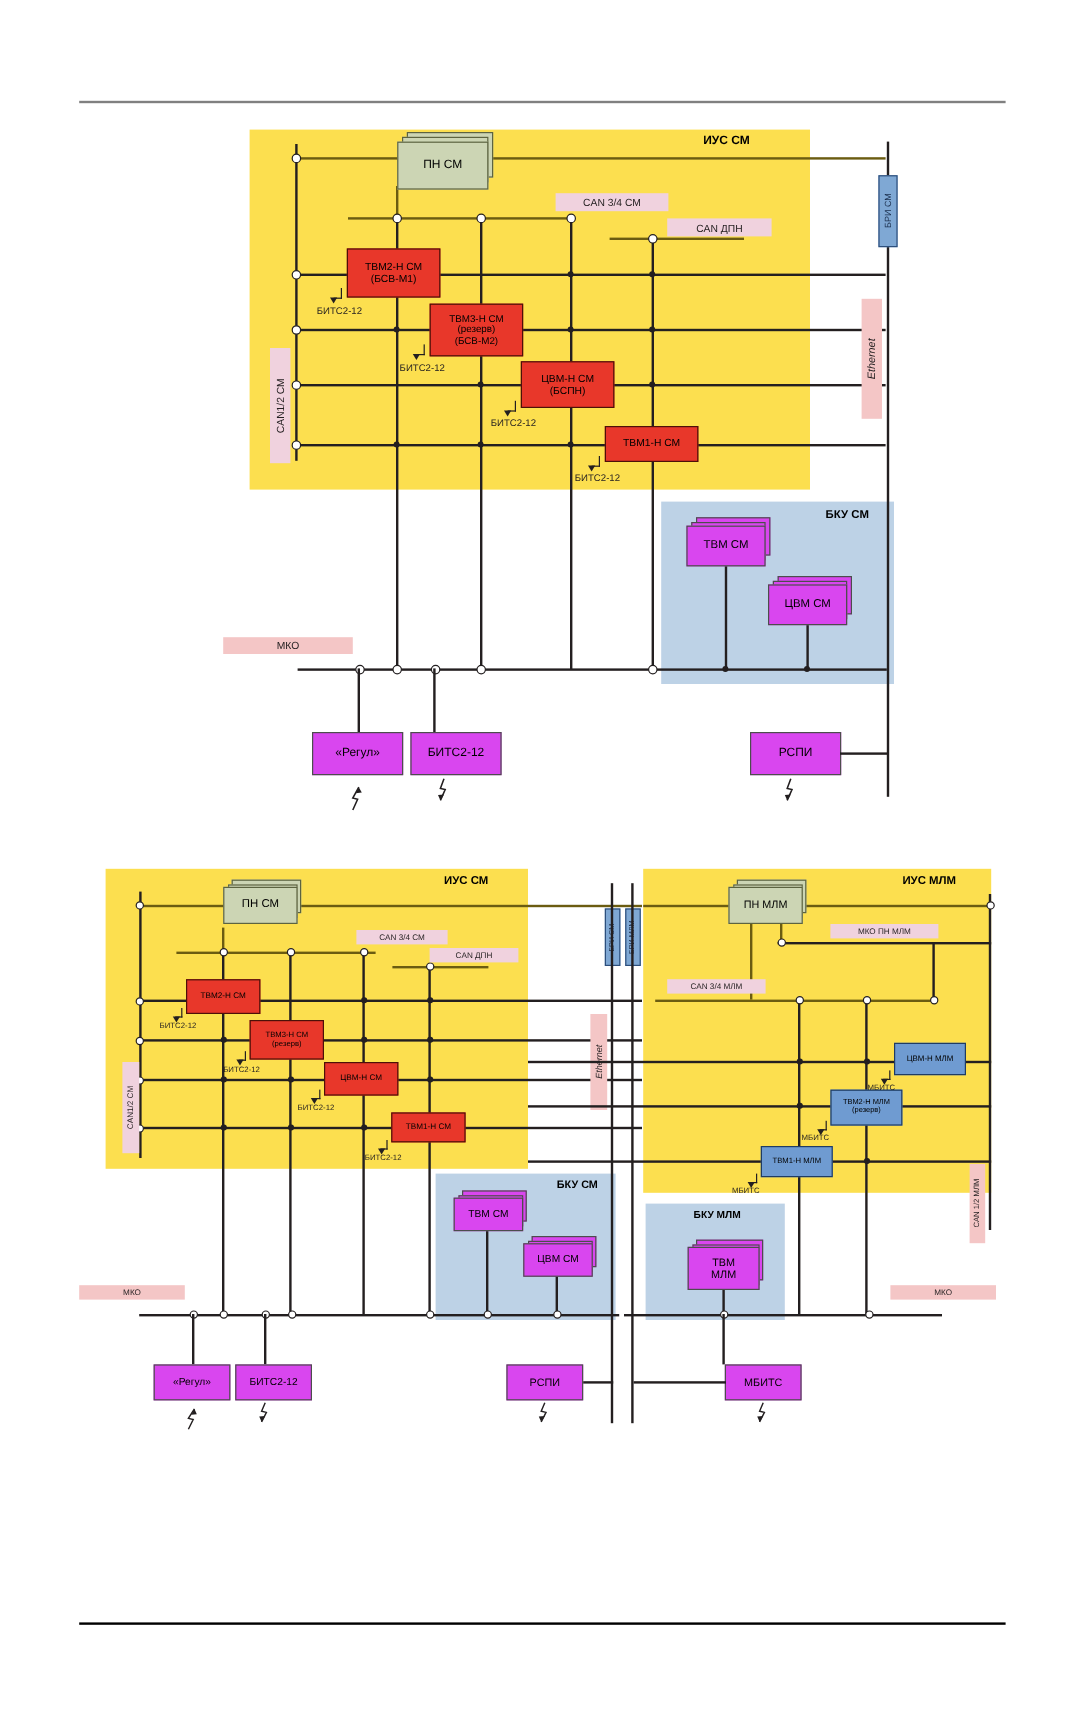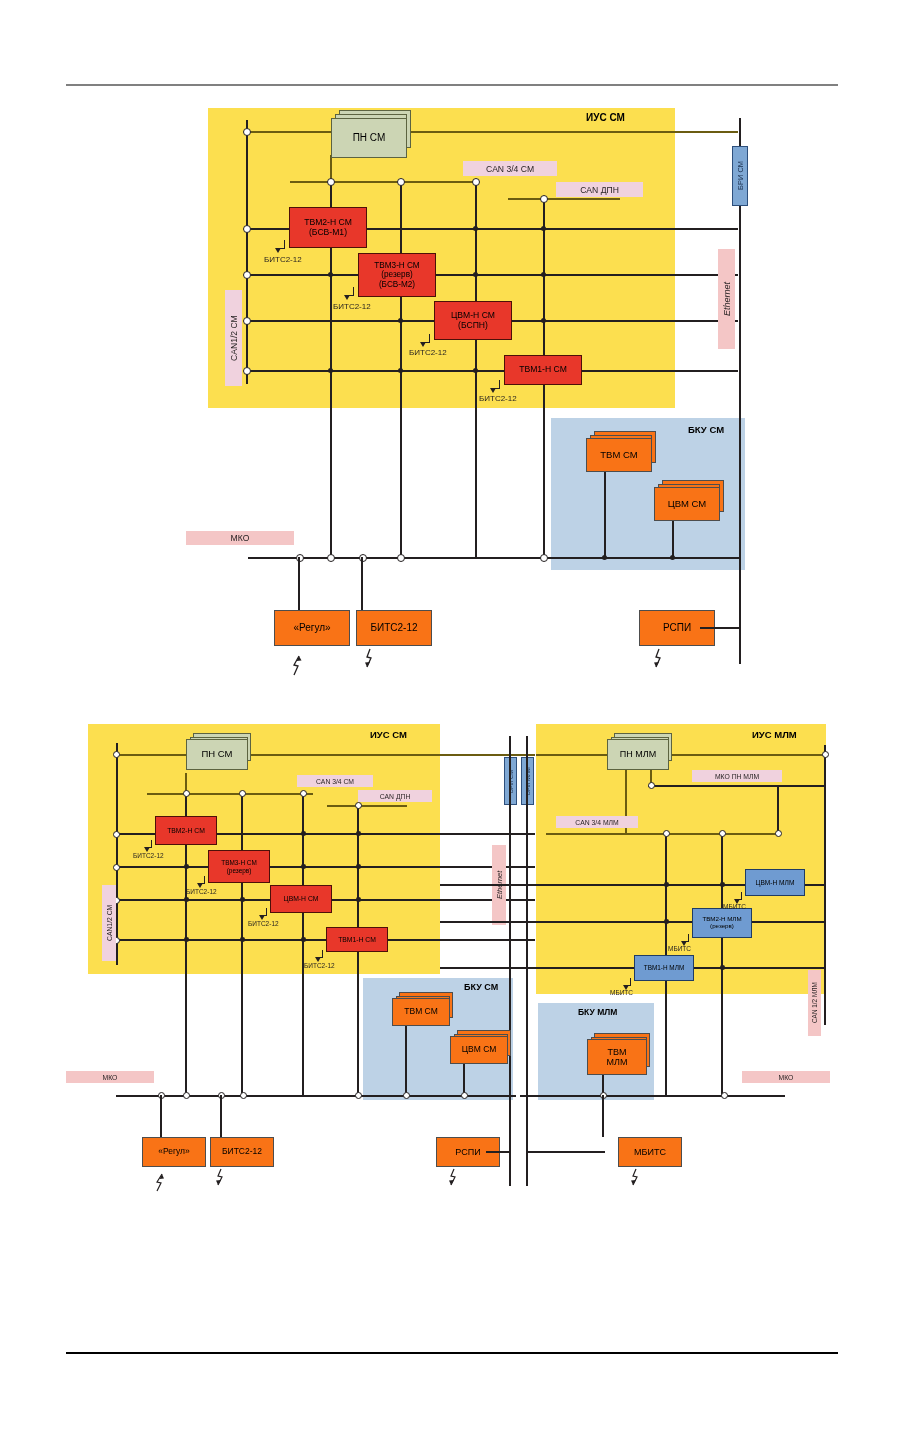--- a/index.html
+++ b/index.html
@@ -28,21 +28,21 @@
   .wire-vthick{width:2.4px;}
 
   .dot{position:absolute;border-radius:50%;background:#231f20;}
   .dot-open{position:absolute;border-radius:50%;background:#ffffff;border:1px solid #231f20;}
 
   .box{position:absolute;box-sizing:border-box;display:flex;align-items:center;
        justify-content:center;text-align:center;line-height:1.12;white-space:pre-line;}
   .box-red{background:#e8372a;border:1.2px solid #4d1008;color:#000;}
   .box-blue{background:#6f9bd1;border:1.2px solid #1f3c63;color:#000;}
   .box-green{background:#ccd5b4;border:1.2px solid #5c6340;color:#000;}
-  .box-gray{background:#f97316;border:1.2px solid #4d4d4d;color:#000;margin-left:14px;}
+  .box-gray{background:#d946ef;border:1.2px solid #4d4d4d;color:#000;}
 
   
   .stack{position:absolute;}
   .stack .sh{position:absolute;box-sizing:border-box;}
 
   .tag{position:absolute;box-sizing:border-box;display:flex;align-items:center;
        justify-content:center;text-align:center;white-space:nowrap;}
   .tag-pink{background:#f0d2de;color:#231f20;}
   .tag-pinkred{background:#f4c6c6;color:#231f20;}
   .tag-blue{background:#7fa8d4;border:1px solid #2d4f7c;color:#1b2f4d;}

